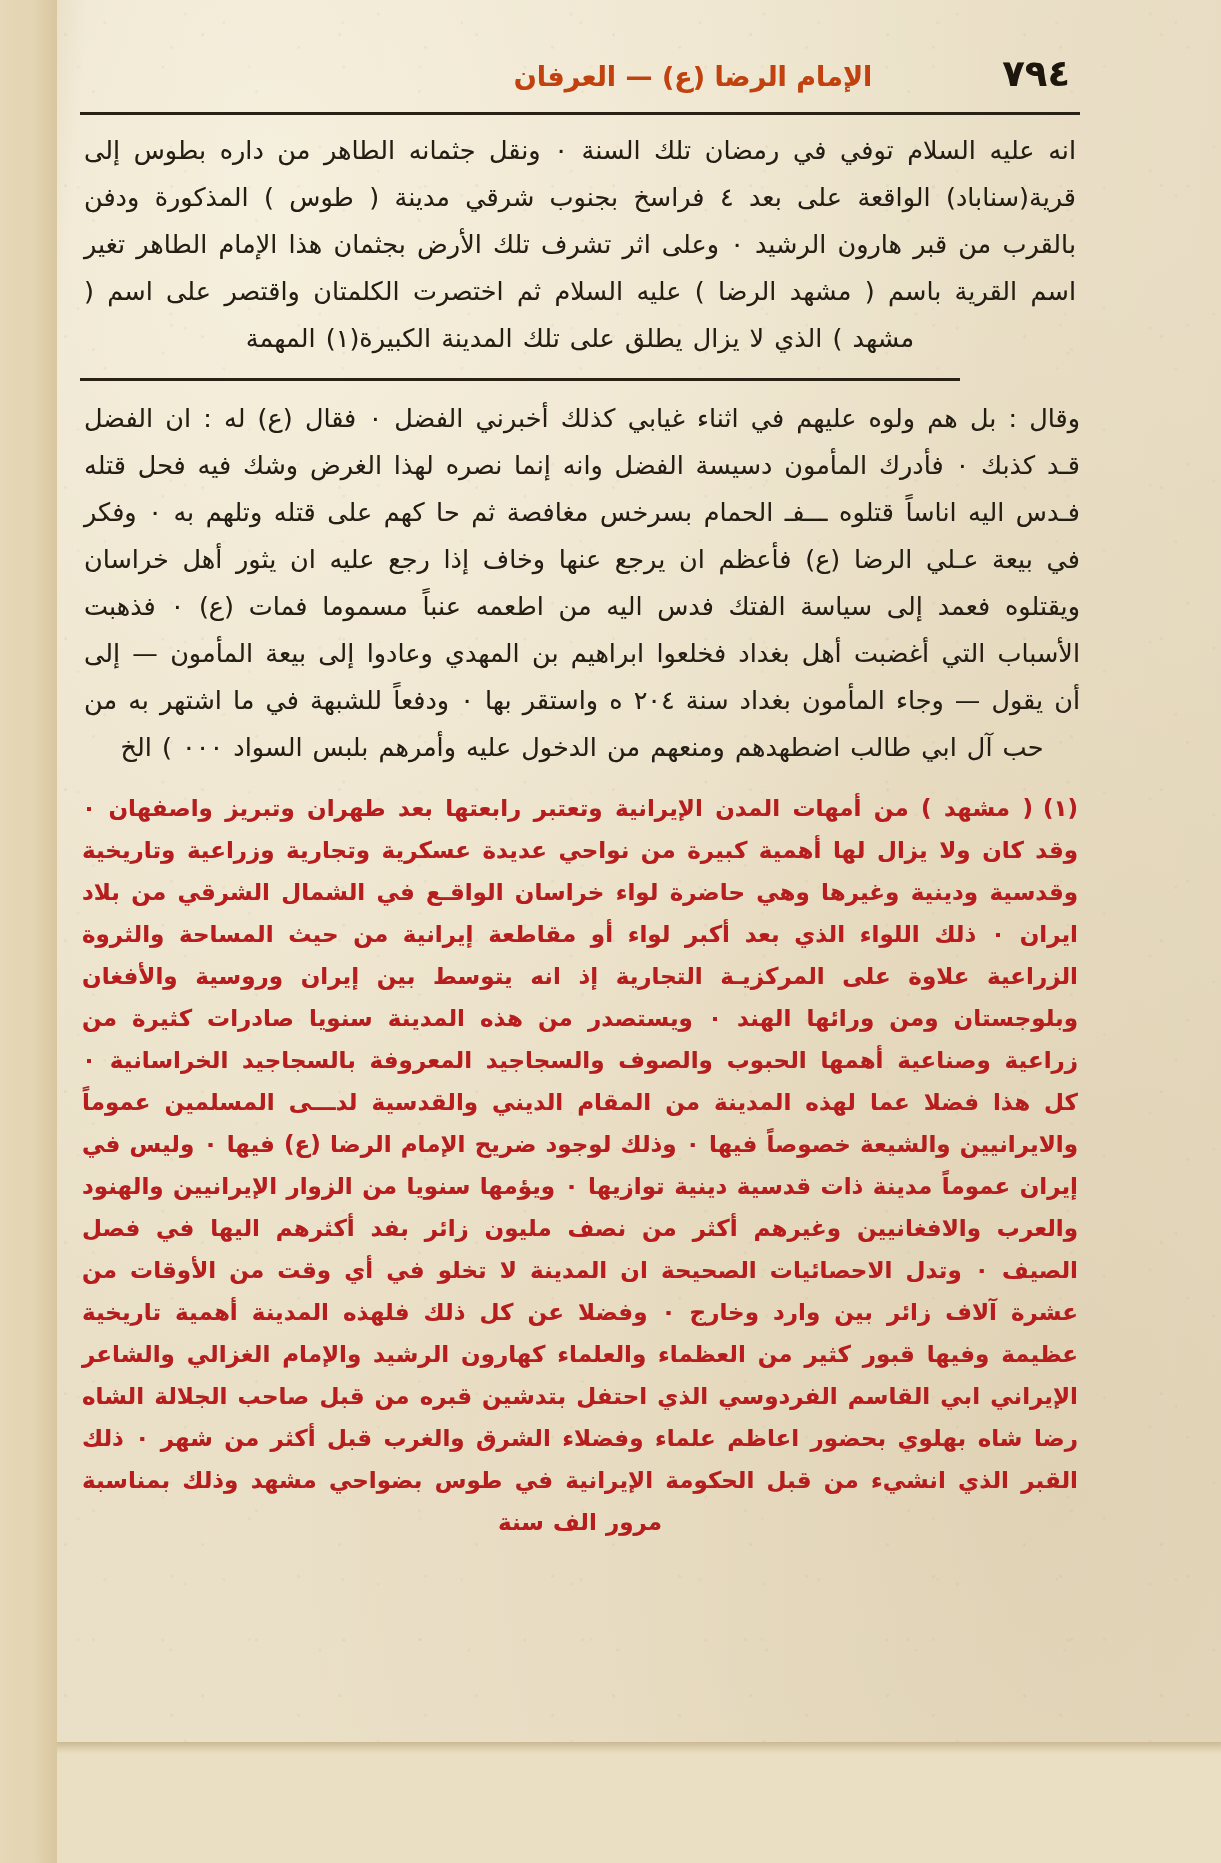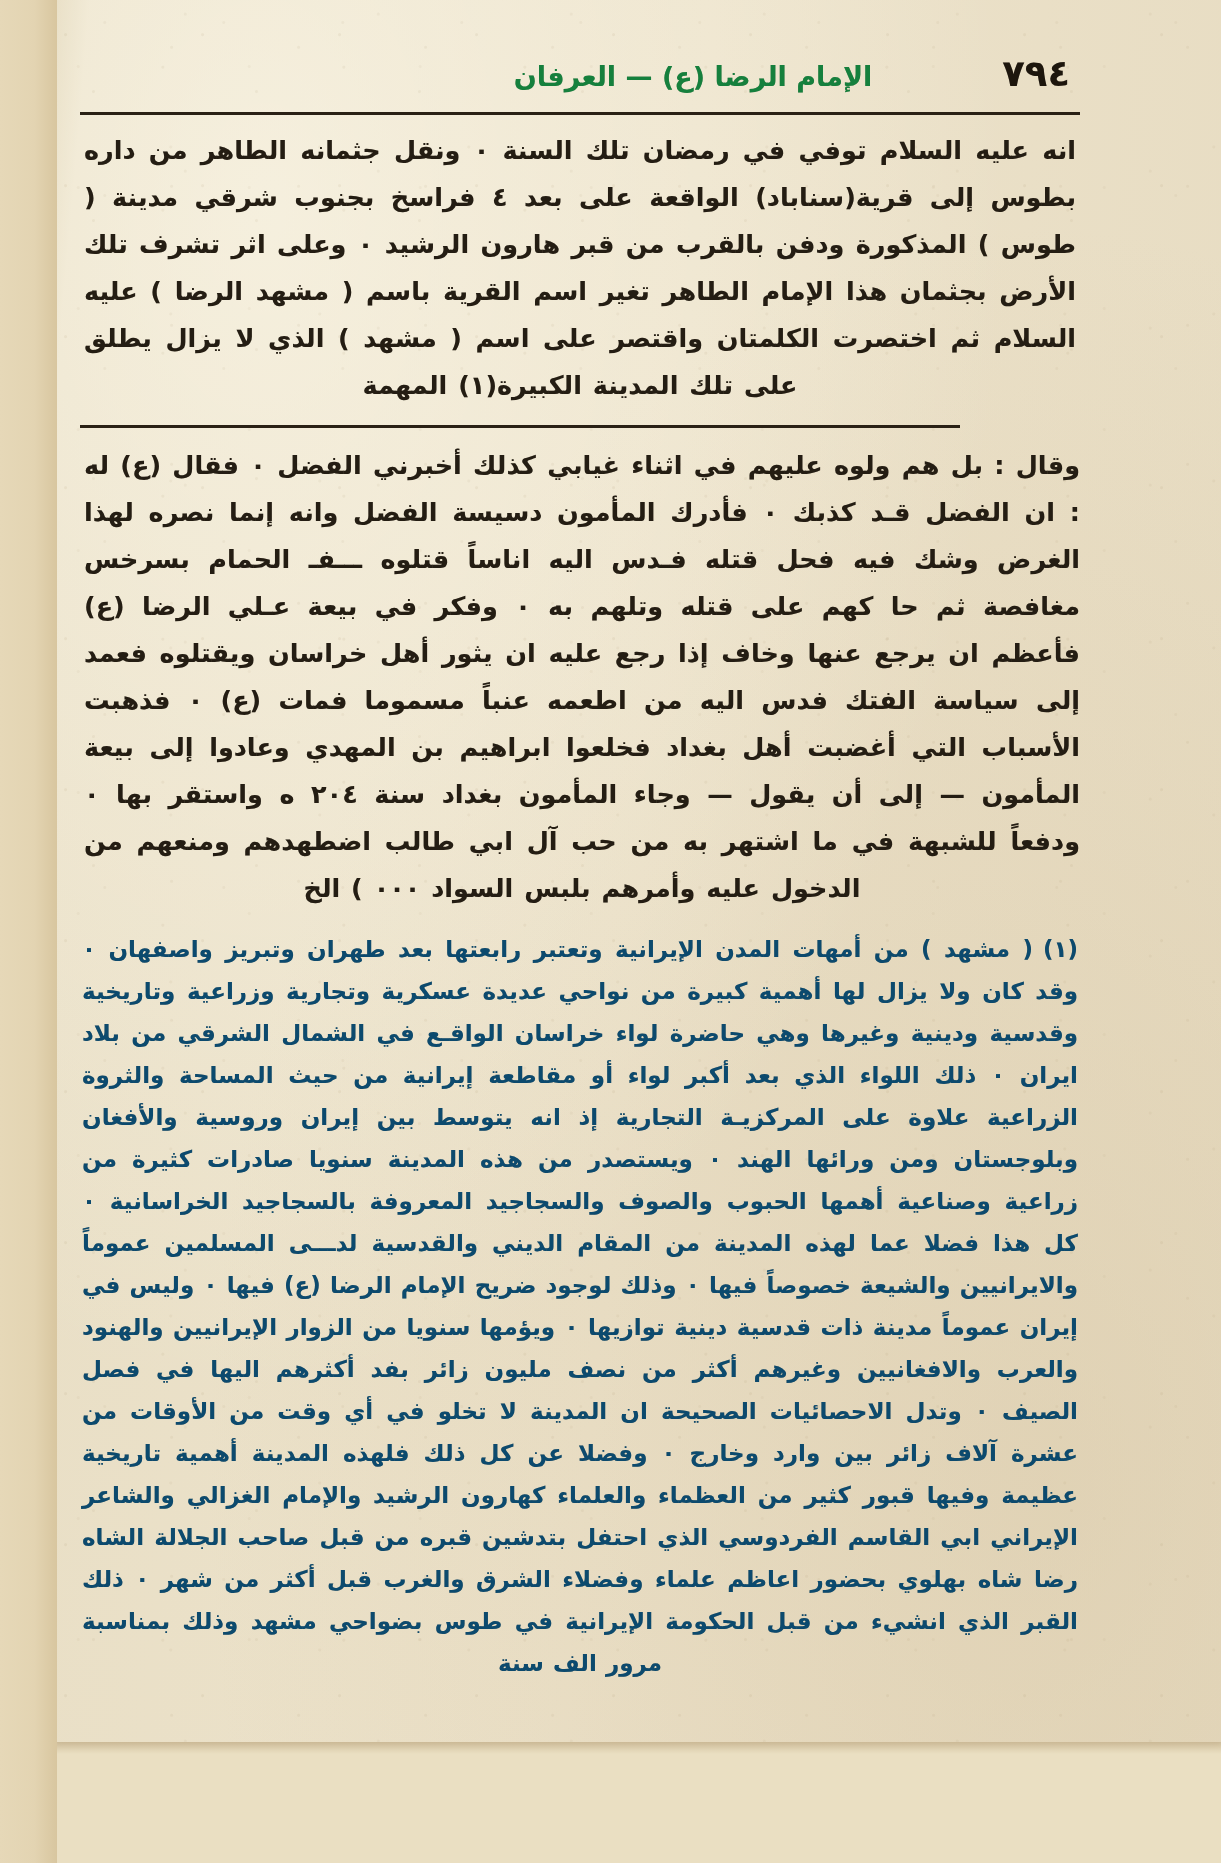--- a/index.html
+++ b/index.html
@@ -87,42 +87,42 @@
   #page-number {
     font-family: "DejaVu Sans", sans-serif;
     font-size: 37px;
     font-weight: 700;
     letter-spacing: 2px;
     color: #1d160d;
   }
   #head-title {
     font-size: 27px;
     font-weight: 700;
-    color: #15803d;
+    color: #c2410c;
     margin-right: 130px;
     margin-left: auto;
     padding-left: 120px;
   }
 
   hr.rule {
     border: 0;
     height: 0;
     border-top: 3px solid #2a2115;
     margin: 0;
   }
   hr.rule-head { width: 1000px; margin-top: 2px; }
   hr.rule-mid  { width: 880px; margin: 16px 120px 0 0; }
 
   
   .para {
     font-size: 25.5px;
     line-height: 47px;
     text-align: justify;
     text-align-last: center;
-    font-weight: 700;
+    font-weight: 400;
     color: #241d13;
     letter-spacing: 0px;
     word-spacing: 2px;
   }
   #para-opening {
     margin: 12px 4px 0 4px;
     text-align-last: center;
   }
   #para-quote {
     margin: 14px 0 0 4px;
@@ -130,21 +130,21 @@
   }
 
   
   #footnote-block {
     margin: 16px 2px 0 2px;
     font-size: 23px;
     line-height: 42px;
     font-weight: 600;
     text-align: justify;
     text-align-last: center;
-    color: #0c4a6e;
+    color: #b91c1c;
     word-spacing: 1px;
   }
   #footnote-block .fn-marker { margin-left: 10px; }
 
   
   #content, #footnote-block {
     text-shadow: 0 0 .6px rgba(40,30,18,.30);
   }
 </style>
 </head>

